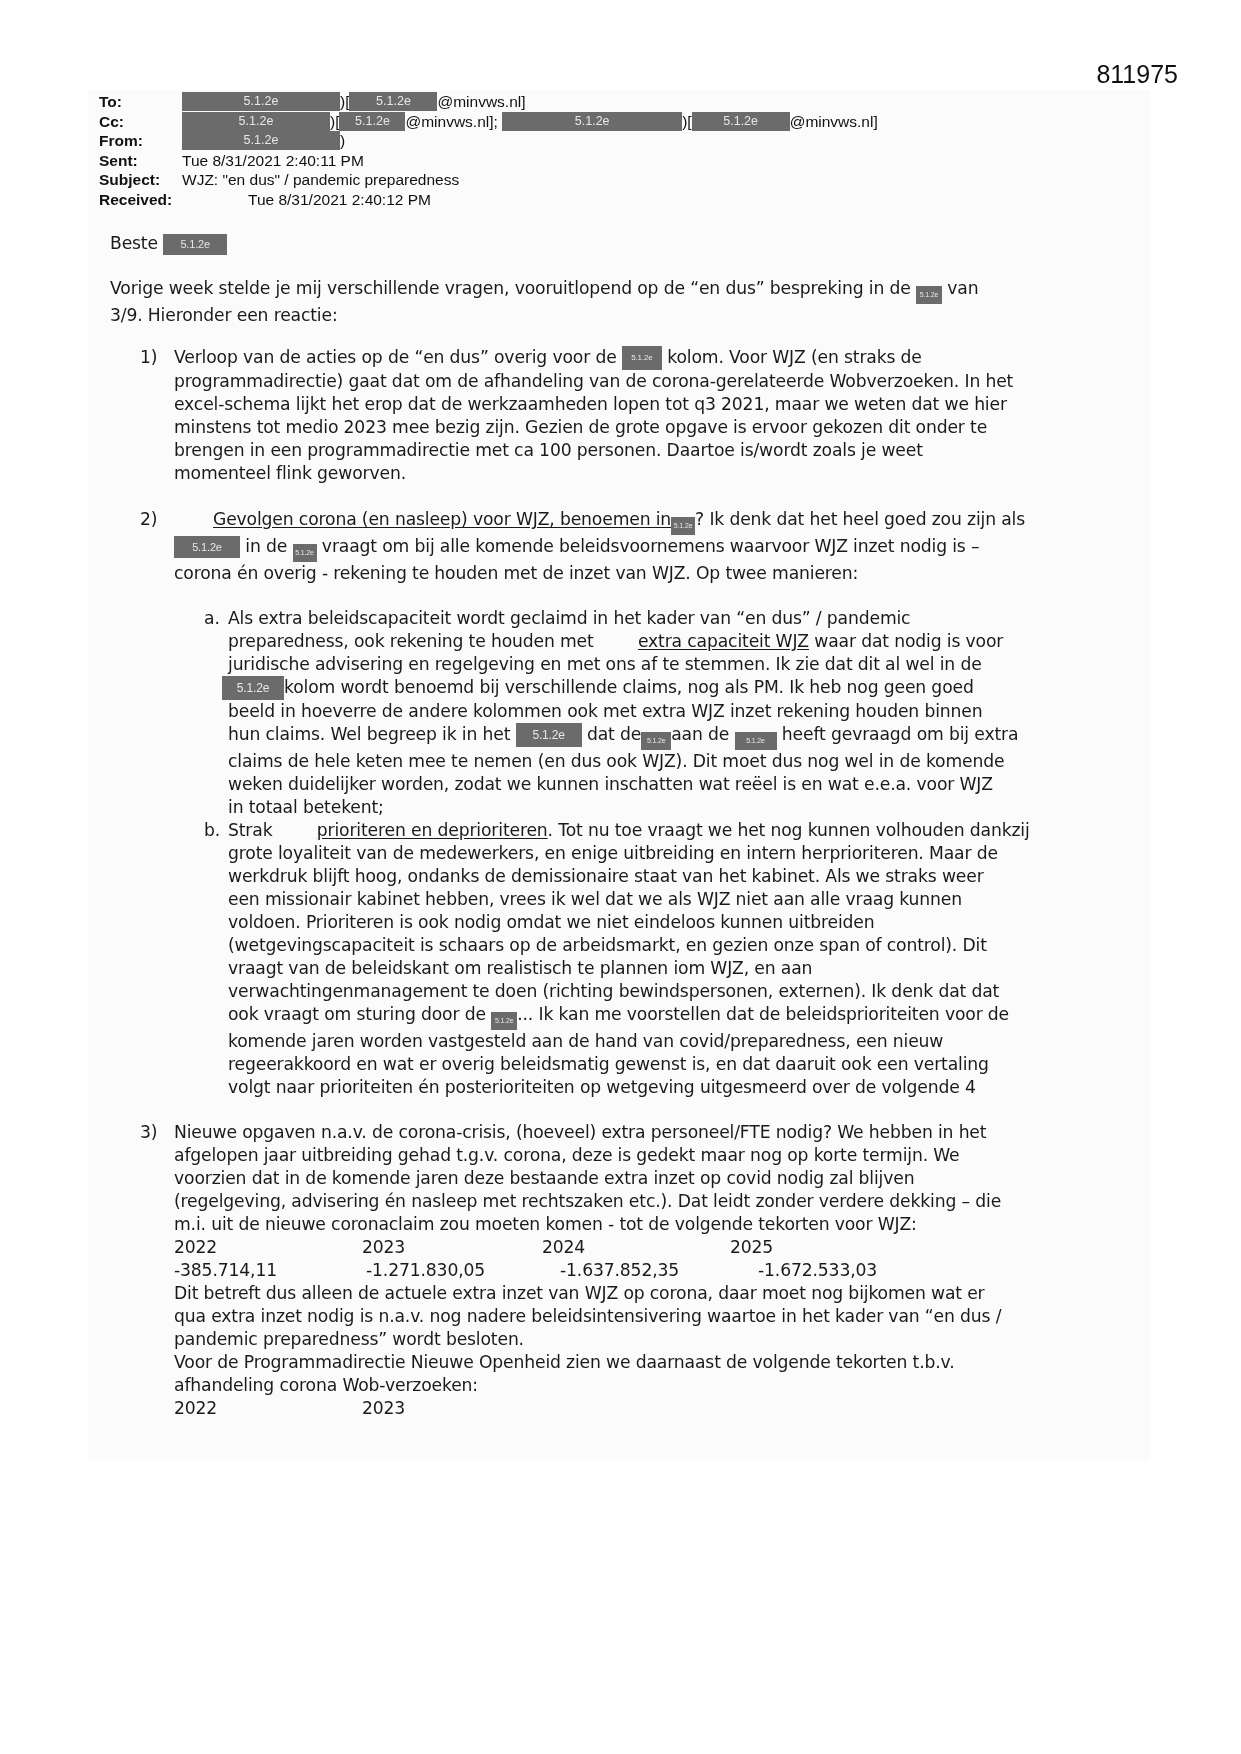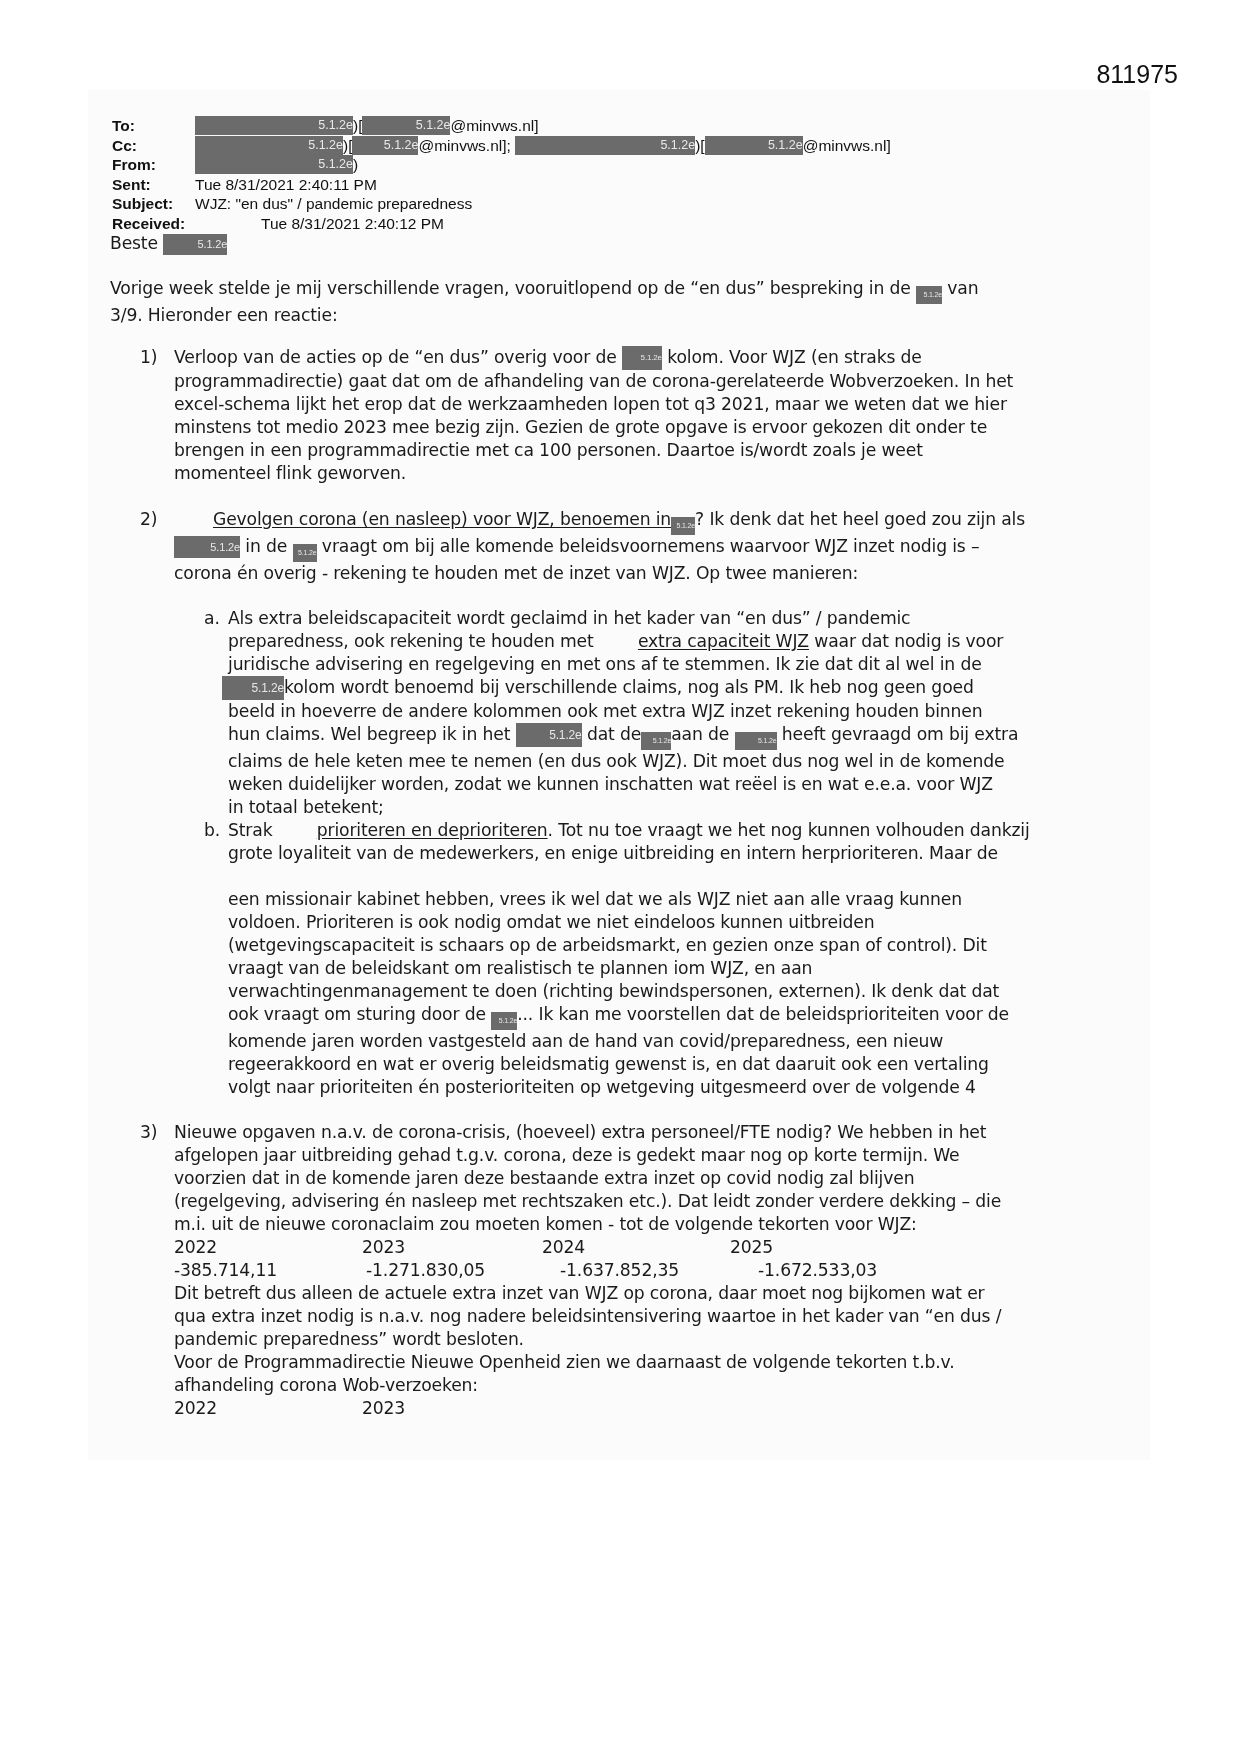--- a/index.html
+++ b/index.html
@@ -8,28 +8,28 @@
     font-family: "DejaVu Sans", sans-serif; color: #1a1a1a;
   }
   .doc-id {
     position: absolute; right: 63px; top: 60px;
     font-family: "Liberation Sans", sans-serif; font-size: 25px; color: #111;
   }
   .content-bg {
     position: absolute; left: 88px; top: 90px; width: 1062px; height: 1370px; background: #fbfbfb;
   }
   .header {
-    position: absolute; left: 99px; top: 116px;
-    font-family: "Liberation Sans", sans-serif; font-size: 15.5px; line-height: 19.5px; color: #111; margin-left: 13px;
+    position: absolute; left: 99px; top: 92px;
+    font-family: "Liberation Sans", sans-serif; font-size: 15.5px; line-height: 19.5px; color: #111;
   }
   .hrow { display: flex; white-space: nowrap; height: 19.5px; align-items: center; }
   .hlabel { font-weight: bold; width: 83px; flex: none; }
   .redact {
     display: inline-block; background: #6b6b6b; color: #e8e8e8;
-    font-family: "Liberation Sans", sans-serif; font-size: 12.5px; text-align: right; line-height: 19px; height: 19px;
+    font-family: "Liberation Sans", sans-serif; font-size: 12.5px; text-align: center; line-height: 19px; height: 19px;
     vertical-align: middle;
   }
   .redact.sm { font-size: 8px; height: 20px; line-height: 20px; }
   .redact.md { font-size: 12px; height: 24px; line-height: 24px; }
   .redact.tiny { font-size: 7px; height: 18px; line-height: 18px; vertical-align: -3px; }
   .body {
     position: absolute; left: 110px; top: 232px; width: 1030px;
     font-family: "DejaVu Sans", sans-serif; font-size: 17.2px; line-height: 23px; color: #1a1a1a;
     letter-spacing: -0.15px;
   }
@@ -135,21 +135,21 @@
       <span>weken duidelijker worden, zodat we kunnen inschatten wat reëel is en wat e.e.a. voor WJZ</span><br>
       <span>in totaal betekent;</span>
     </div>
   </div>
 
   <div class="sub-item" style="margin-bottom:22px">
     <span class="num">b.</span>
     <div style="margin-left:-6px">
       <span>Strak </span><u>prioriteren en deprioriteren</u><span>. Tot nu toe vraagt we het nog kunnen volhouden dankzij</span><br>
       <span>grote loyaliteit van de medewerkers, en enige uitbreiding en intern herprioriteren. Maar de</span><br>
-      <br>
+      <span>werkdruk blijft hoog, ondanks de demissionaire staat van het kabinet. Als we straks weer</span><br>
       <span>een missionair kabinet hebben, vrees ik wel dat we als WJZ niet aan alle vraag kunnen</span><br>
       <span>voldoen. Prioriteren is ook nodig omdat we niet eindeloos kunnen uitbreiden</span><br>
       <span>(wetgevingscapaciteit is schaars op de arbeidsmarkt, en gezien onze span of control). Dit</span><br>
       <span>vraagt van de beleidskant om realistisch te plannen iom WJZ, en aan</span><br>
       <span>verwachtingenmanagement te doen (richting bewindspersonen, externen). Ik denk dat dat</span><br>
       <span>ook vraagt om sturing door de</span>
       <span class="redact tiny" style="width:26px">5.1.2e</span><span>... Ik kan me voorstellen dat de beleidsprioriteiten voor de</span><br>
       <span>komende jaren worden vastgesteld aan de hand van covid/preparedness, een nieuw</span><br>
       <span>regeerakkoord en wat er overig beleidsmatig gewenst is, en dat daaruit ook een vertaling</span><br>
       <span>volgt naar prioriteiten én posterioriteiten op wetgeving uitgesmeerd over de volgende 4</span><br>

